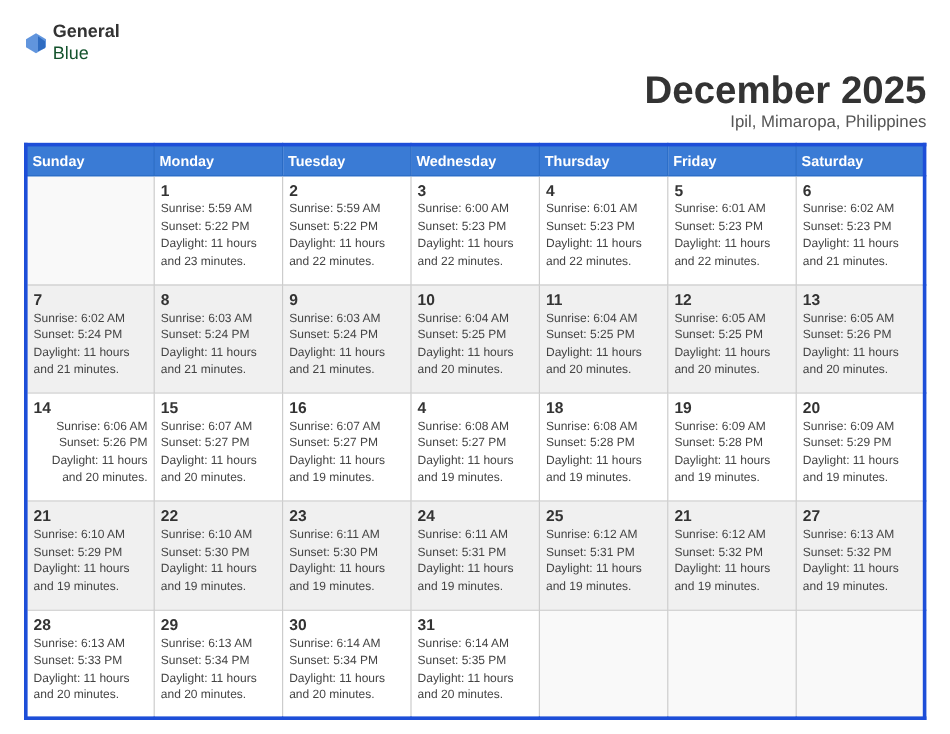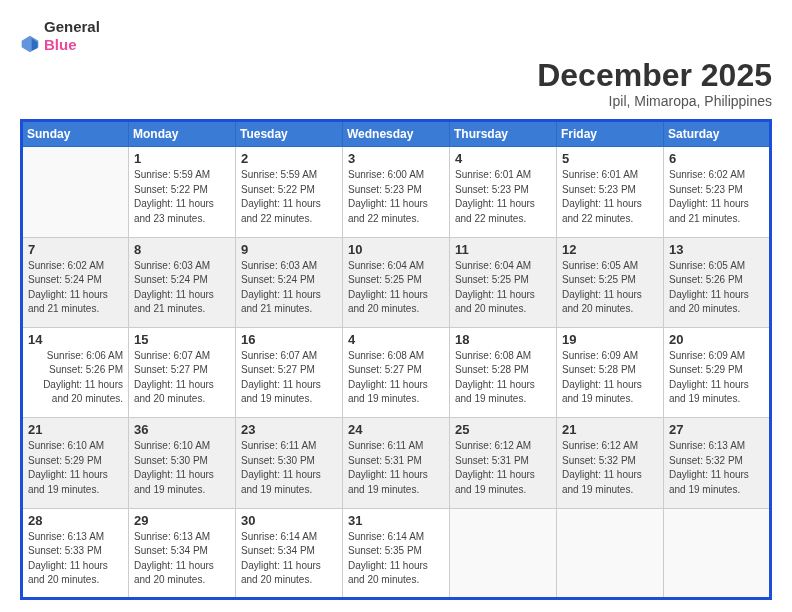--- a/index.html
+++ b/index.html
@@ -18,32 +18,32 @@
       flex-direction: column;
     }
     .header {
       display: flex;
       justify-content: space-between;
       align-items: flex-start;
       margin-bottom: 10px;
     }
     .logo {
       display: flex;
-      align-items: flex-end;
+      align-items: center;
       gap: 4px;
     }
     .logo-text-general {
       font-size: 15px;
       font-weight: bold;
       color: #333;
     }
     .logo-text-blue {
       font-size: 15px;
-      font-weight: bold;
-      color: #ec4899;
+      font-weight: normal;
+      color: #14532d;
       margin-top: 47px;
     }
     .logo-icon {
       width: 20px;
       height: 20px;
     }
     .title-block {
       text-align: right;
       margin-top: 40px;
     }
@@ -283,21 +283,21 @@
         </tr>
         <tr class="row-shaded">
           <td>
             <div class="day-number">21</div>
             <div class="day-info" style="white-space: pre-line;">Sunrise: 6:10 AM
 Sunset: 5:29 PM
 Daylight: 11 hours
 and 19 minutes.</div>
           </td>
           <td>
-            <div class="day-number">36</div>
+            <div class="day-number">22</div>
             <div class="day-info" style="white-space: pre-line;">Sunrise: 6:10 AM
 Sunset: 5:30 PM
 Daylight: 11 hours
 and 19 minutes.</div>
           </td>
           <td>
             <div class="day-number">23</div>
             <div class="day-info" style="white-space: pre-line;">Sunrise: 6:11 AM
 Sunset: 5:30 PM
 Daylight: 11 hours

